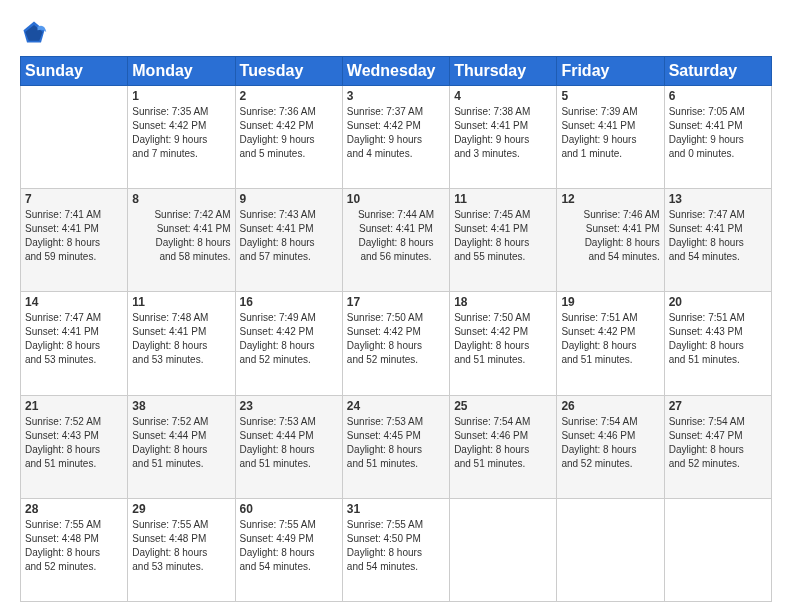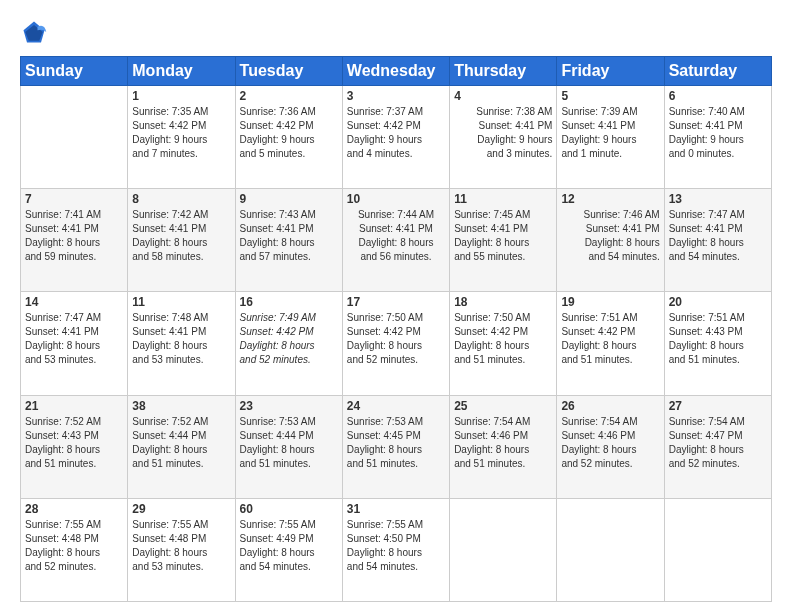--- a/index.html
+++ b/index.html
@@ -145,51 +145,51 @@
           </td>
           <td>
             <div class="day-number">3</div>
             <div class="day-info" style="white-space: pre-line;">Sunrise: 7:37 AM
 Sunset: 4:42 PM
 Daylight: 9 hours
 and 4 minutes.</div>
           </td>
           <td>
             <div class="day-number">4</div>
-            <div class="day-info" style="white-space: pre-line; text-align: right;">Sunrise: 7:38 AM
+            <div class="day-info" style="white-space: pre-line;">Sunrise: 7:38 AM
 Sunset: 4:41 PM
 Daylight: 9 hours
 and 3 minutes.</div>
           </td>
           <td>
             <div class="day-number">5</div>
             <div class="day-info" style="white-space: pre-line;">Sunrise: 7:39 AM
 Sunset: 4:41 PM
 Daylight: 9 hours
 and 1 minute.</div>
           </td>
           <td>
             <div class="day-number">6</div>
-            <div class="day-info" style="white-space: pre-line;">Sunrise: 7:40 AM
+            <div class="day-info" style="white-space: pre-line;">Sunrise: 7:05 AM
 Sunset: 4:41 PM
 Daylight: 9 hours
 and 0 minutes.</div>
           </td>
         </tr>
         <tr>
           <td>
             <div class="day-number">7</div>
             <div class="day-info" style="white-space: pre-line;">Sunrise: 7:41 AM
 Sunset: 4:41 PM
 Daylight: 8 hours
 and 59 minutes.</div>
           </td>
           <td>
             <div class="day-number">8</div>
-            <div class="day-info" style="white-space: pre-line;">Sunrise: 7:42 AM
+            <div class="day-info" style="white-space: pre-line; text-align: right;">Sunrise: 7:42 AM
 Sunset: 4:41 PM
 Daylight: 8 hours
 and 58 minutes.</div>
           </td>
           <td>
             <div class="day-number">9</div>
             <div class="day-info" style="white-space: pre-line;">Sunrise: 7:43 AM
 Sunset: 4:41 PM
 Daylight: 8 hours
 and 57 minutes.</div>
@@ -233,21 +233,21 @@
           </td>
           <td>
             <div class="day-number">11</div>
             <div class="day-info" style="white-space: pre-line;">Sunrise: 7:48 AM
 Sunset: 4:41 PM
 Daylight: 8 hours
 and 53 minutes.</div>
           </td>
           <td>
             <div class="day-number">16</div>
-            <div class="day-info" style="white-space: pre-line; font-style: italic;">Sunrise: 7:49 AM
+            <div class="day-info" style="white-space: pre-line;">Sunrise: 7:49 AM
 Sunset: 4:42 PM
 Daylight: 8 hours
 and 52 minutes.</div>
           </td>
           <td>
             <div class="day-number">17</div>
             <div class="day-info" style="white-space: pre-line;">Sunrise: 7:50 AM
 Sunset: 4:42 PM
 Daylight: 8 hours
 and 52 minutes.</div>

